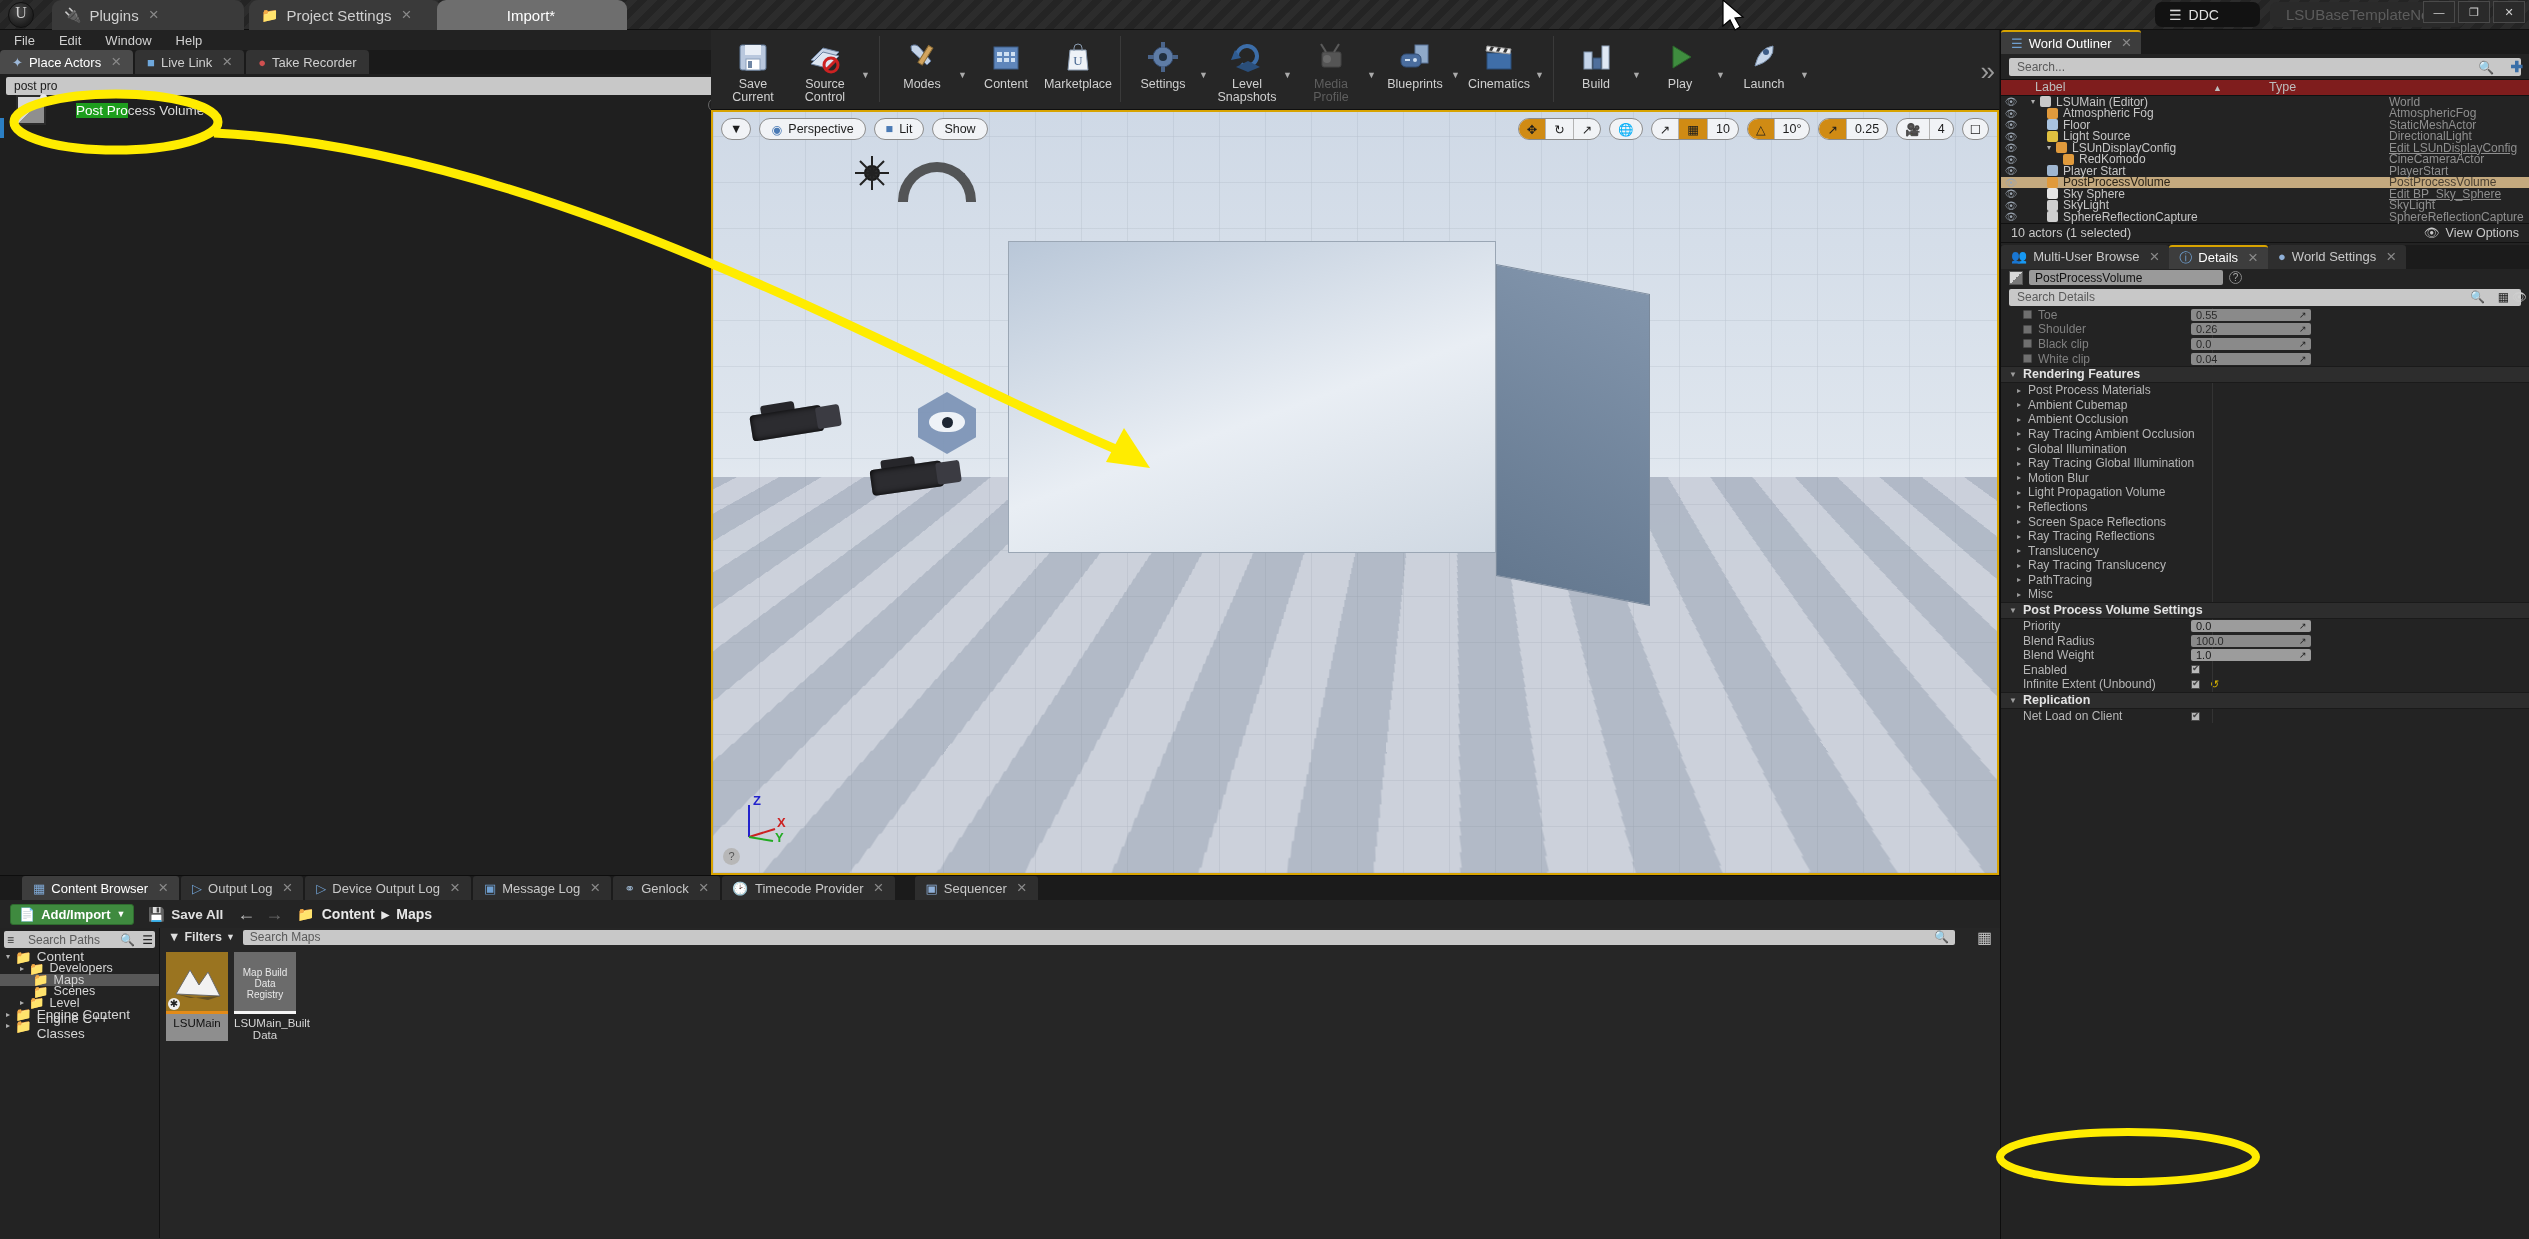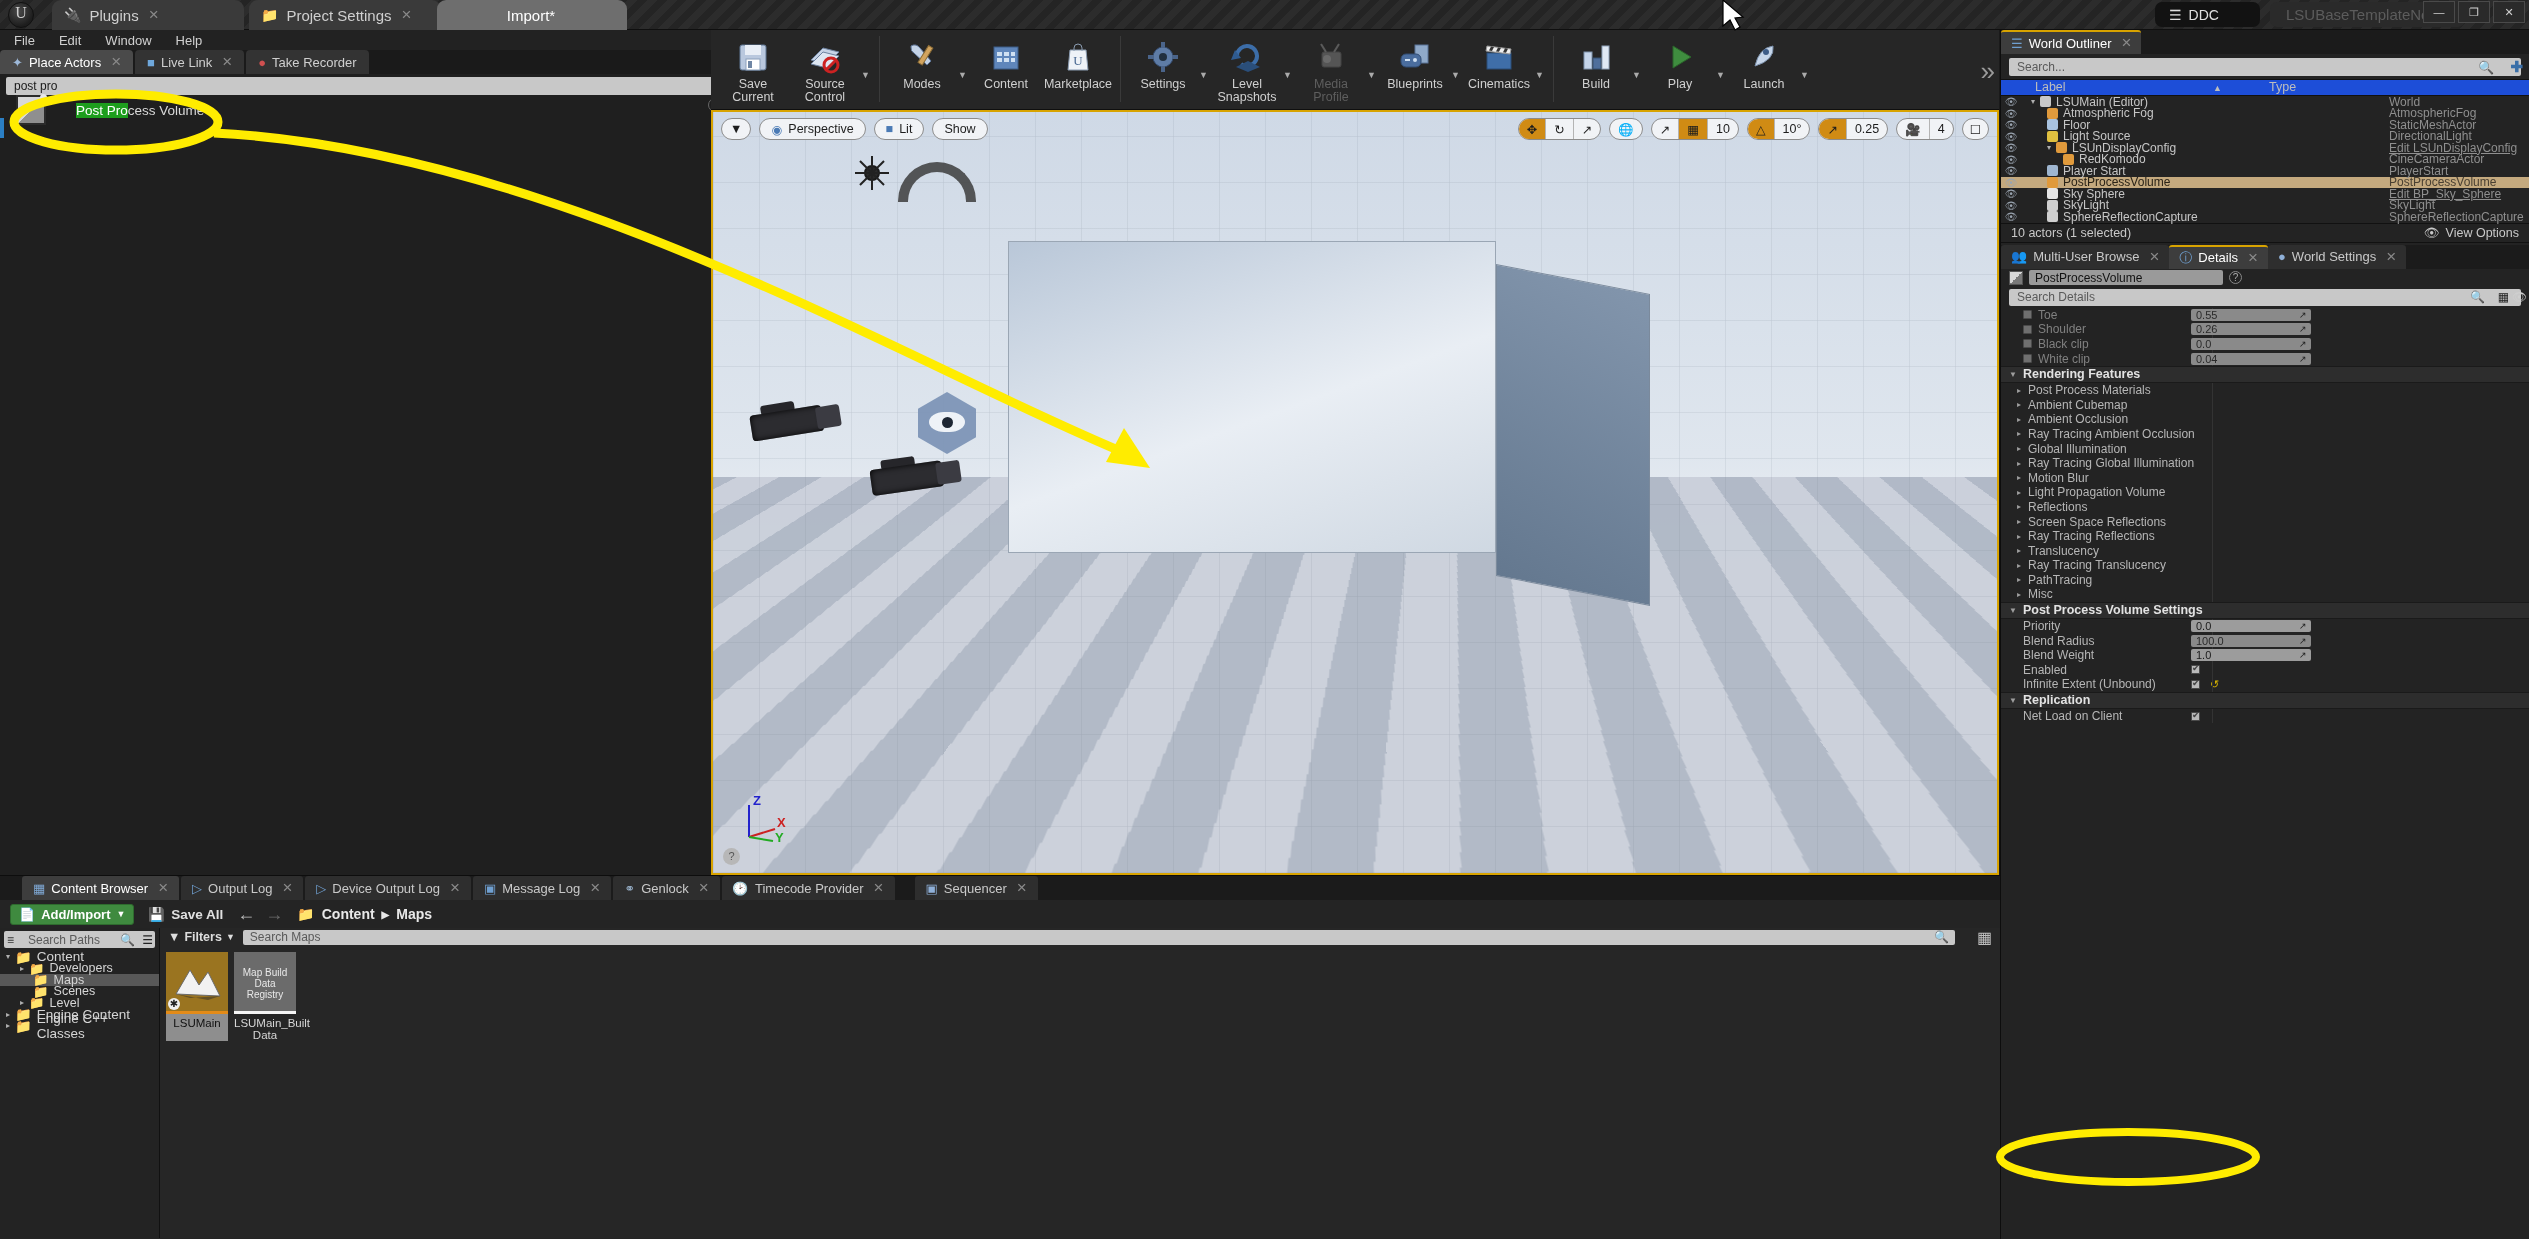--- a/index.html
+++ b/index.html
@@ -140,21 +140,21 @@
   .right{ position:absolute; left:2000px; top:30px; width:529px; height:1209px; background:#232323;
     border-left:1px solid #0d0d0d;}
   .rtabstrip{ height:24px; background:#1b1b1b; display:flex; align-items:flex-end;}
   .rtab{ height:24px; display:flex; align-items:center; padding:0 10px; font-size:13px; color:#c9c9c9;
     background:#2e2e2e; border-radius:3px 3px 0 0;}
   .rtab.sel{ background:#3d3d3d; color:#fff; border-top:2px solid #d8a300;}
   .rsearch{ height:18px; margin:4px 8px 3px 8px; background:#c8c8c8; border-radius:2px; display:flex;
     align-items:center; padding:0 8px; font-size:12px; color:#5a5a5a; position:relative;}
   .rsearch .mag{ position:absolute; right:26px; color:#1d1d1d; font-size:13px;}
   .rsearch .plus{ position:absolute; right:-2px; color:#3a6fa8; font-size:15px; font-weight:bold;}
-  .ohead{ height:17px; background:#1d4ed8; display:flex; font-size:12.5px; color:#bdbdbd;
+  .ohead{ height:17px; background:#7f1d1d; display:flex; font-size:12.5px; color:#bdbdbd;
     border-top:1px solid #111; border-bottom:1px solid #111;}
   .ohead .c1{ width:268px; padding-left:34px; position:relative;}
   .ohead .c1 .sortarrow{ position:absolute; left:212px; top:3px; font-size:9px; color:#bdbdbd;}
   .orow{ height:11.5px; display:flex; align-items:center; font-size:12px; color:#c6c6c6; }
   .orow.sel{ background:#c4a97e; color:#2a2317; }
   .orow .eye{ width:20px; text-align:center; font-size:10px; color:#9aa4b0;}
   .orow .nm{ flex:1; display:flex; align-items:center; gap:5px;}
   .orow .ty{ width:140px; color:#8f8f8f; font-size:12px;}
   .orow.sel .ty{ color:#4a4032;}
   .lnk{ color:#4f8fd0; text-decoration:underline;}

